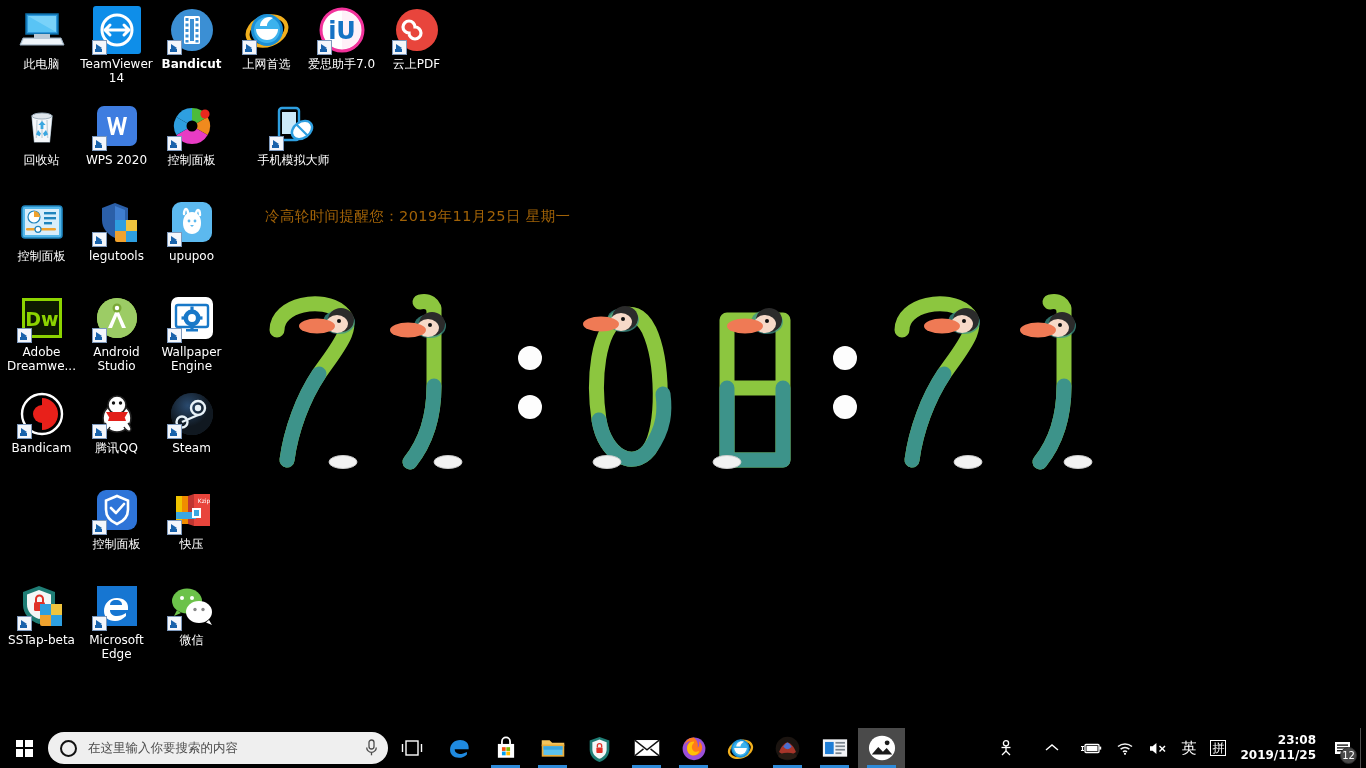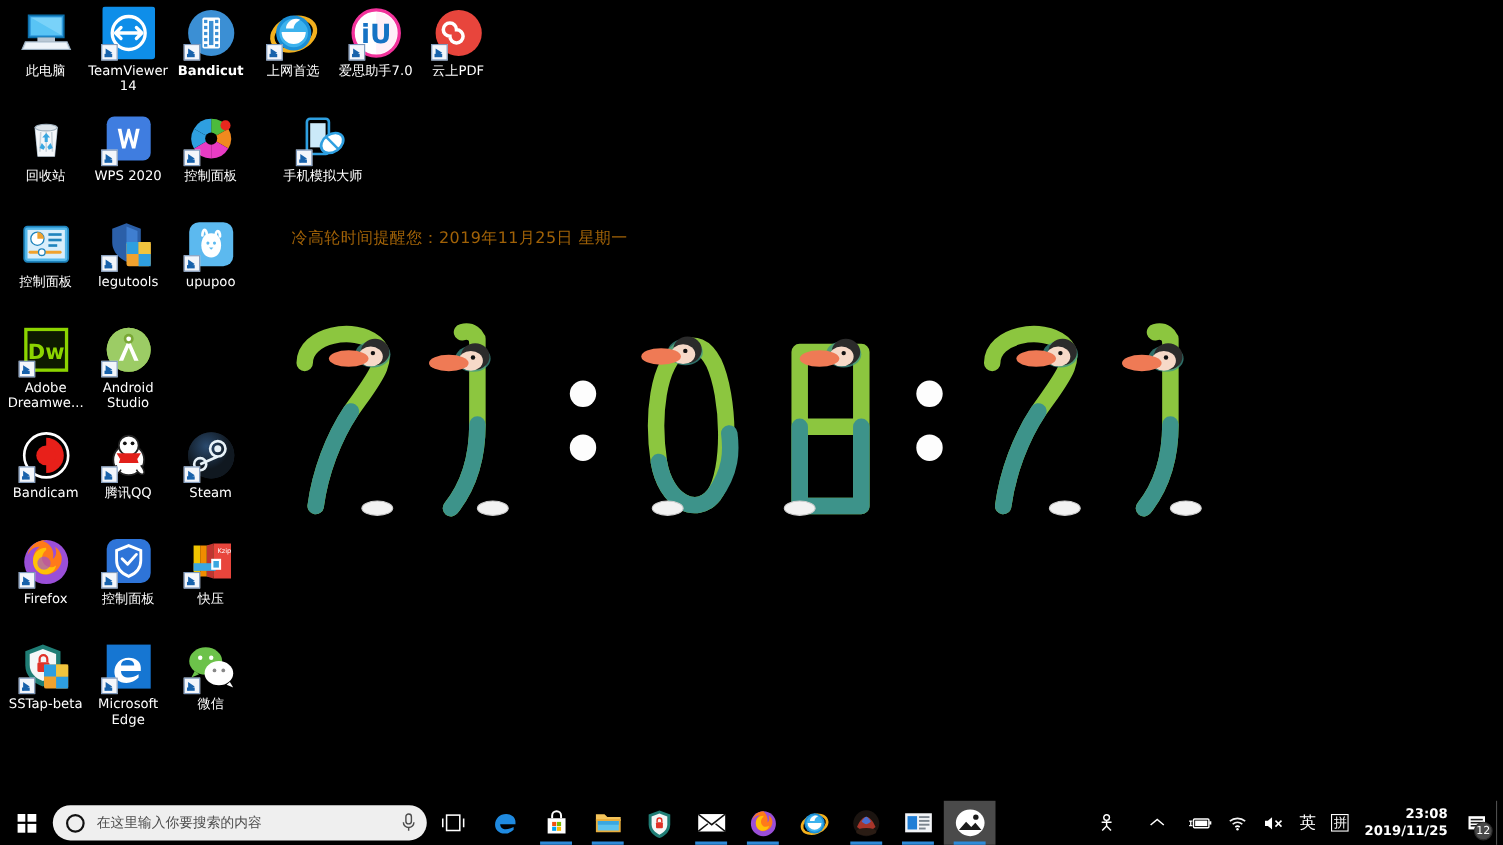--- a/index.html
+++ b/index.html
@@ -253,20 +253,35 @@
     <div class="dicon" style="left: 79px; top: 294px;">
       <div class="glyphbox"><svg viewBox="0 0 48 48" width="48" height="48">
           <circle cx="24" cy="24" r="20" fill="#8dc63f"></circle>
           <circle cx="24" cy="24" r="20" fill="#9ccc65"></circle>
           <path d="M24 14l9 20h-4l-5-12-5 12h-4z" fill="#fff"></path>
           <circle cx="24" cy="14" r="4.5" fill="#7aa836"></circle>
           <circle cx="24" cy="14" r="2.2" fill="#fff"></circle>
         </svg><span class="shortcut"></span></div>
       <div class="lbl">Android Studio</div>
     </div>
+    <div class="dicon" style="left: 154px; top: 294px;">
+      <div class="glyphbox"><svg viewBox="0 0 48 48" width="48" height="48">
+          <rect x="3" y="3" width="42" height="42" rx="7" fill="#fff"></rect>
+          <rect x="8" y="11" width="32" height="22" rx="2" fill="none" stroke="#1878c8" stroke-width="2.4"></rect>
+          <path d="M24 15.5a8.5 8.5 0 1 0 0 17 8.5 8.5 0 0 0 0-17zm0 4.6a3.9 3.9 0 1 1 0 7.8 3.9 3.9 0 0 1 0-7.8z" fill="#1878c8"></path>
+          <g fill="#1878c8">
+            <rect x="22.4" y="12.5" width="3.2" height="4"></rect>
+            <rect x="22.4" y="31.5" width="3.2" height="4"></rect>
+            <rect x="13.5" y="22.4" width="4" height="3.2"></rect>
+            <rect x="30.5" y="22.4" width="4" height="3.2"></rect>
+          </g>
+          <rect x="18" y="35" width="12" height="2.5" fill="#1878c8"></rect>
+        </svg><span class="shortcut"></span></div>
+      <div class="lbl">Wallpaper Engine</div>
+    </div>
     <div class="dicon" style="left: 4px; top: 390px;">
       <div class="glyphbox"><svg viewBox="0 0 48 48" width="48" height="48">
           <circle cx="24" cy="24" r="20" fill="none" stroke="#fff" stroke-width="2.4"></circle>
           <path d="M24 8a16 16 0 0 1 0 32z" fill="#e8201a"></path>
           <circle cx="24" cy="24" r="9" fill="#e8201a"></circle>
         </svg><span class="shortcut"></span></div>
       <div class="lbl">Bandicam</div>
     </div>
     <div class="dicon" style="left: 79px; top: 390px;">
       <div class="glyphbox"><svg viewBox="0 0 48 48" width="48" height="48">
@@ -290,29 +305,20 @@
               <stop offset="1" stop-color="#101820"></stop>
             </radialGradient>
           </defs>
           <circle cx="30" cy="18" r="7" fill="none" stroke="#e8f2f8" stroke-width="2.4"></circle>
           <circle cx="30" cy="18" r="3.2" fill="#e8f2f8"></circle>
           <path d="M30 25 14 32" stroke="#e8f2f8" stroke-width="2.4"></path>
           <circle cx="14" cy="32" r="5.5" fill="none" stroke="#e8f2f8" stroke-width="2.4"></circle>
         </svg><span class="shortcut"></span></div>
       <div class="lbl">Steam</div>
     </div>
-    <div class="dicon" style="left: 4px; top: 486px;">
-      <div class="glyphbox"><svg viewBox="0 0 48 48" width="48" height="48">
-          <circle cx="24" cy="25" r="20" fill="#9a4fd8"></circle>
-          <path d="M24 5c-9 0-16 6-17 14 2-5 6-8 11-8-4 3-6 7-6 12 0 9 7 15 15 13 7-2 12-8 11-16-1-4-3-7-6-9 2 5 1 9-2 11 2-7-2-14-9-16z" fill="#ff7a1a"></path>
-          <path d="M24 12c-7 0-12 5-12 12 0 7 5 12 11 12 5 0 9-3 10-8-4 3-10 2-12-3-2-4 0-9 3-11z" fill="#ffc107"></path>
-          <circle cx="22" cy="26" r="6" fill="#9a4fd8" opacity=".65"></circle>
-        </svg><span class="shortcut"></span></div>
-      <div class="lbl">Firefox</div>
-    </div>
     <div class="dicon" style="left: 79px; top: 486px;">
       <div class="glyphbox"><svg viewBox="0 0 48 48" width="48" height="48">
           <rect x="4" y="4" width="40" height="40" rx="9" fill="#2e74d8"></rect>
           <path d="M24 10l11 4.5v9c0 7-5 12-11 14.5-6-2.5-11-7.5-11-14.5v-9z" fill="none" stroke="#fff" stroke-width="2.6"></path>
           <path d="M18 22l5 5 8-9" fill="none" stroke="#fff" stroke-width="2.6" stroke-linecap="round" stroke-linejoin="round"></path>
         </svg><span class="shortcut"></span></div>
       <div class="lbl">控制面板</div>
     </div>
     <div class="dicon" style="left: 154px; top: 486px;">
       <div class="glyphbox"><svg viewBox="0 0 48 48" width="48" height="48">

